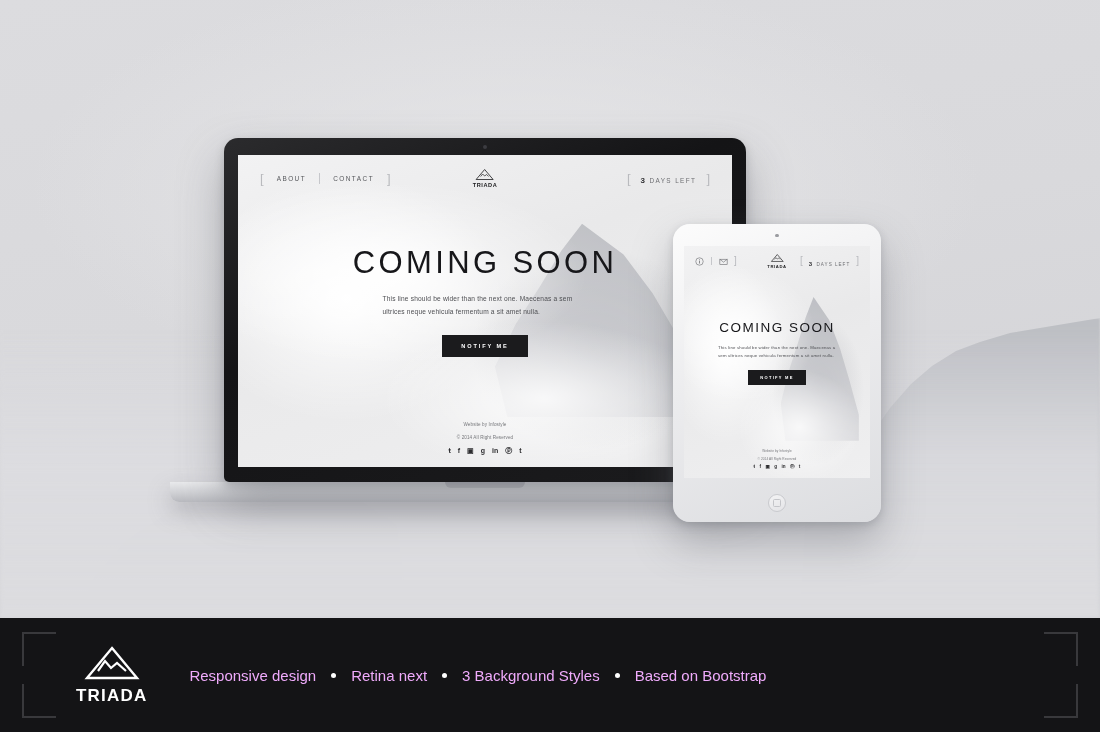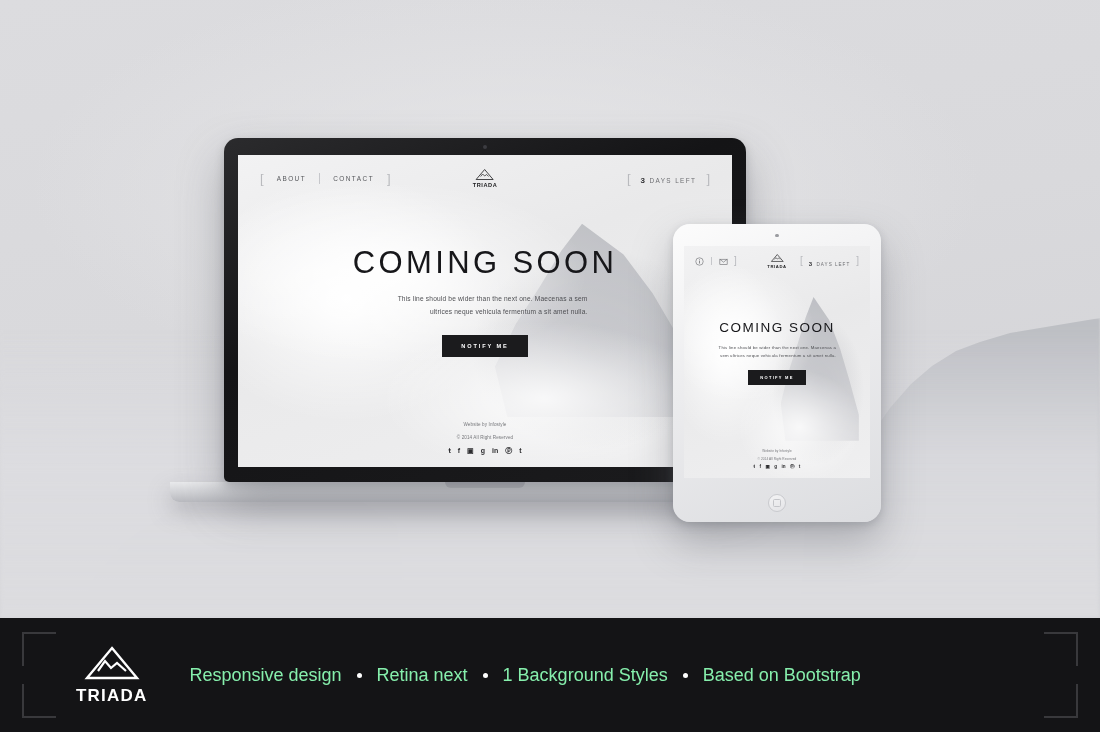--- a/index.html
+++ b/index.html
@@ -108,21 +108,21 @@
   .brand-mark { width:20px; height:13px; display:block; }
   .brand-name { font-size:5.6px; letter-spacing:.6px; font-weight:700; color:#1b1b1d; }
   .days { margin-left:auto; display:flex; align-items:center; }
   .days-txt { padding:0 10px; white-space:nowrap; }
   .days-num { font-size:8px; font-weight:700; color:#303033; }
   .days-lbl { font-size:6.4px; letter-spacing:1.4px; color:#6d6e72; text-transform:uppercase; }
 
   
   .site-hero {
     flex:1 1 auto; display:flex; flex-direction:column;
-    align-items:center; justify-content:center; text-align:right;
+    align-items:center; justify-content:center; text-align:left;
     position:relative; padding-bottom:18px;
   }
   .hero-title {
     font-size:31px; letter-spacing:3.4px; font-weight:300;
     color:#17171a; line-height:1; white-space:nowrap;
   }
   .hero-sub {
     margin-top:15px; font-size:6.6px; line-height:1.95; color:#4e4f53;
     max-width:205px; letter-spacing:.18px;
   }
@@ -201,21 +201,21 @@
 
   .banner-brand {
     margin-left:76px; display:flex; flex-direction:column;
     align-items:center; gap:5px; z-index:2;
   }
   .banner-mark { width:56px; height:36px; display:block; }
   .banner-name { color:#fff; font-size:17px; font-weight:700; letter-spacing:1.2px; }
 
   .banner-tag {
     margin-left:42px; display:flex; align-items:center;
-    gap:15px; color:#86efac; font-size:18px; z-index:2;
+    gap:15px; color:#f0abfc; font-size:15px; z-index:2;
   }
   .dot { width:5px; height:5px; border-radius:50%; background:#fff; display:block; flex:0 0 auto; }
 </style>
 </head>
 <body>
 
 <div class="stage">
 
   <div class="bg">
     <div class="mtn-left"></div>
@@ -374,19 +374,19 @@
         <path d="M14 26 L21 16 L27 23 L33 18 L42 26" fill="none" stroke="#ffffff" stroke-width="2.2"></path>
       </svg>
       <span class="banner-name">TRIADA</span>
     </div>
 
     <div class="banner-tag">
       <span>Responsive design</span>
       <span class="dot"></span>
       <span>Retina next</span>
       <span class="dot"></span>
-      <span>1 Background Styles</span>
+      <span>3 Background Styles</span>
       <span class="dot"></span>
       <span>Based on Bootstrap</span>
     </div>
   </div>
 
 </div>
 
 </body></html>

